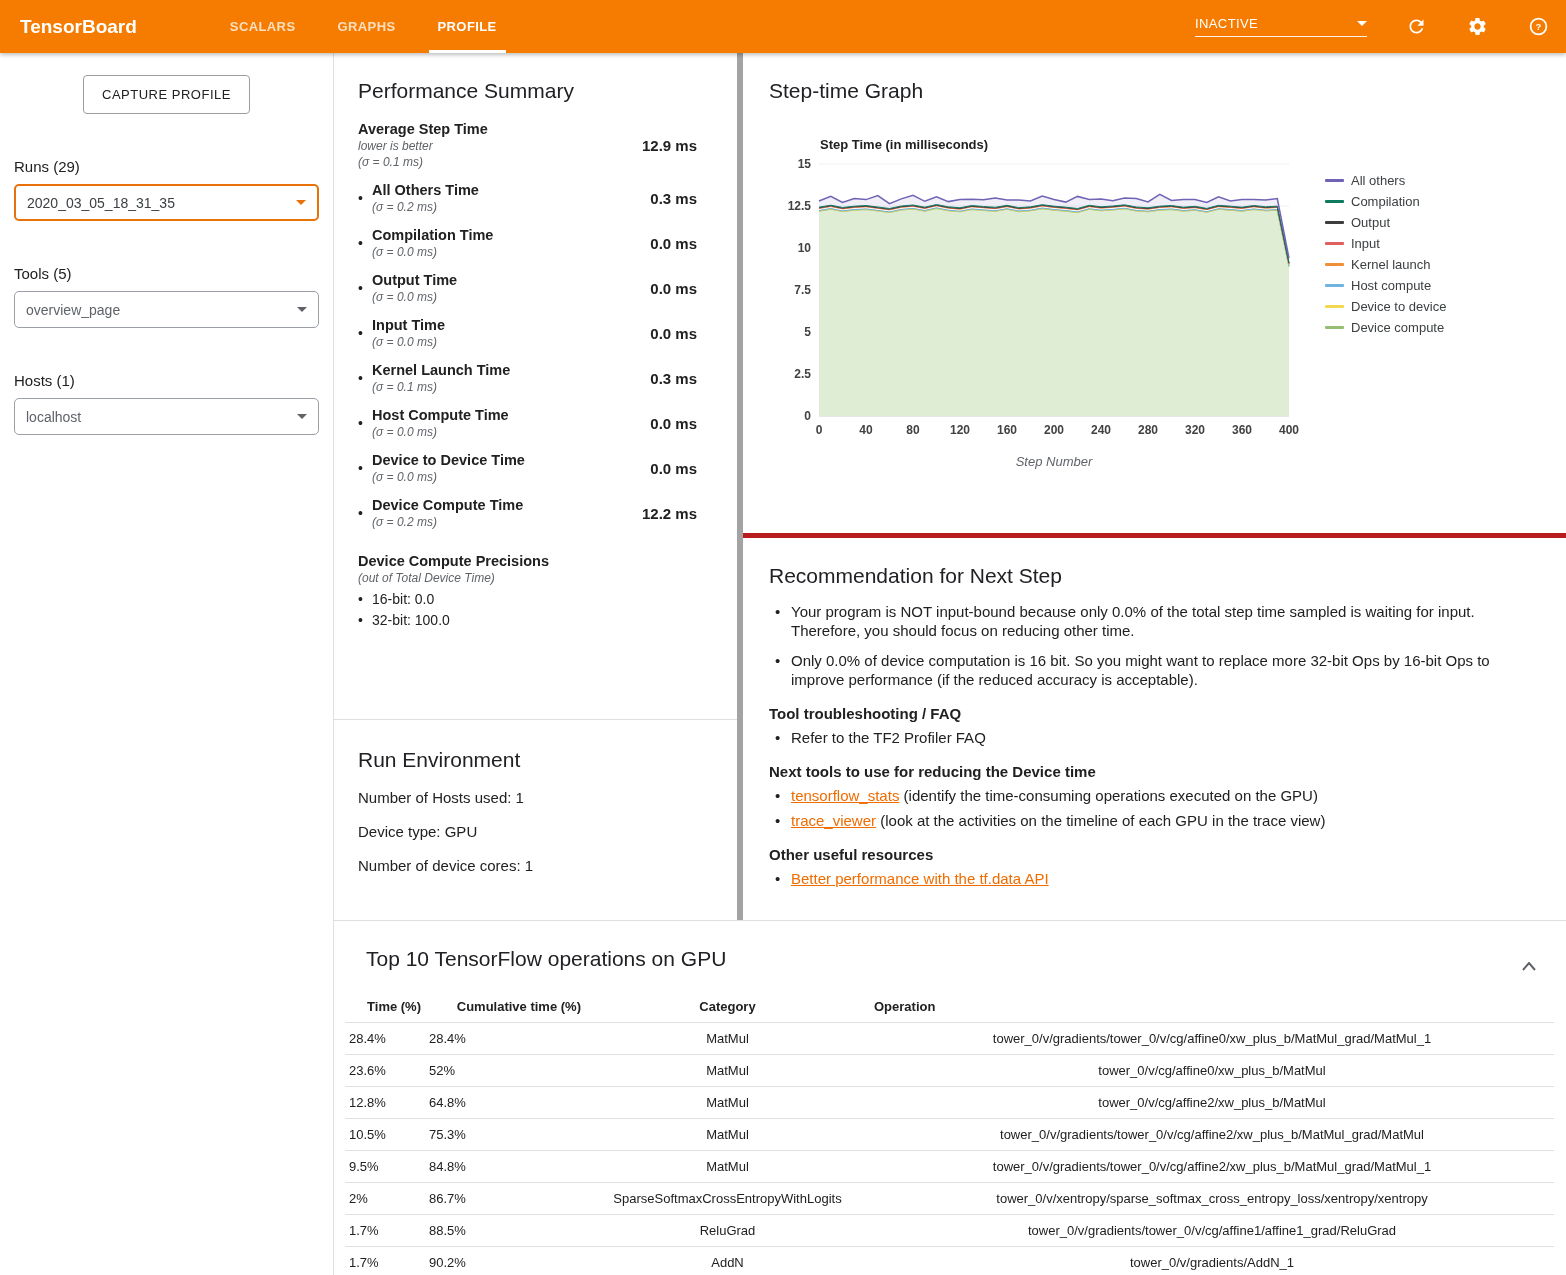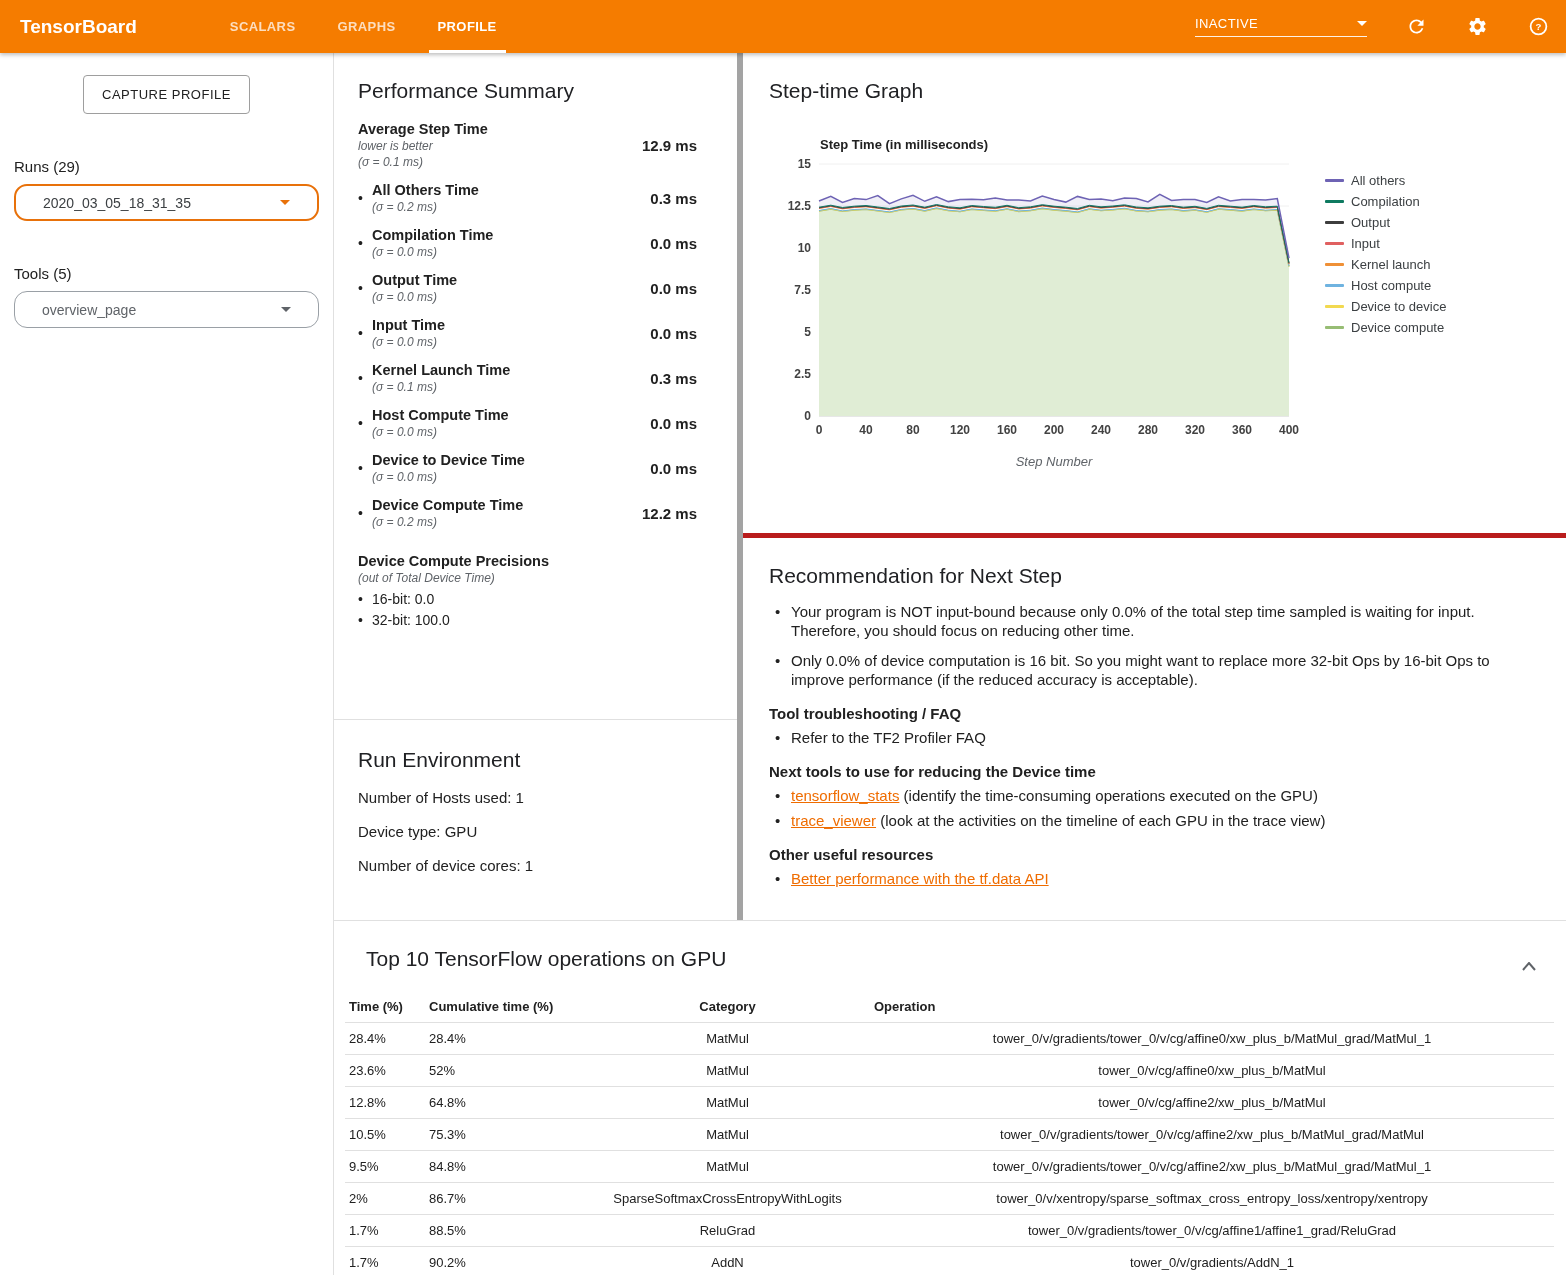--- a/index.html
+++ b/index.html
@@ -22,21 +22,21 @@
 
   
   .layout{display:flex;width:1566px}
   .sidebar{width:334px;min-height:1222px;border-right:1px solid #e0e0e0;padding-top:22px;flex:none}
   .main{flex:1;min-width:0}
 
   
   .capture-btn{display:block;margin:0 auto;padding:11px 18px;border:1px solid #9e9e9e;border-radius:4px;background:#fff;font-family:"Liberation Sans",sans-serif;font-size:13px;letter-spacing:.5px;color:#212121;cursor:pointer}
   .side-group{margin:44px 14px 0 14px}
   .side-label{font-size:15px;color:#212121;margin-bottom:9px}
-  .select{height:37px;border:1px solid #9aa0a6;border-radius:13px;display:flex;align-items:center;justify-content:space-between;padding:0 27px;font-size:14px;color:#5f6368;cursor:pointer;background:#fff}
+  .select{height:37px;border:1px solid #9aa0a6;border-radius:5px;display:flex;align-items:center;justify-content:space-between;padding:0 11px;font-size:14px;color:#5f6368;cursor:pointer;background:#fff}
   .select .caret{border-top-color:#5f6368}
   .select.highlight{border:2px solid #e8710a;color:#3c4043}
   .select.highlight .caret{border-top-color:#e8710a}
 
   
   .columns{display:flex;border-bottom:1px solid #e0e0e0}
   .col-left{width:409px;flex:none;border-right:6px solid #a3a3a3}
   .col-right{flex:1;min-width:0}
   .section-title{font-size:21px;font-weight:400;color:#202124}
 
@@ -81,21 +81,21 @@
   .link-list li{font-size:15px;line-height:19px;padding-left:22px;position:relative;margin-bottom:6px}
   .link-list li::before{content:"•";position:absolute;left:6px}
   .orange-link{color:#ef6c00;text-decoration:underline}
 
   
   .top-ops{height:367px;overflow:hidden;padding:26px 12px 0 11px;position:relative}
   .top-ops .section-title{margin-left:21px}
   .collapse-btn{position:absolute;top:34px;right:26px;background:none;border:none;cursor:pointer;padding:4px}
   table{border-collapse:collapse;width:100%;margin-top:20px;table-layout:fixed}
   th,td{font-size:13px;padding:8px 4px;border-bottom:1px solid #e0e0e0;overflow:hidden;white-space:nowrap;text-overflow:ellipsis}
-  th{font-weight:700;color:#212121;text-align:left}
+  th{font-weight:700;color:#212121;text-align:right}
   th.op-h{text-align:left}
   td.c{text-align:left}
   td.l,th.l{text-align:center}
 </style>
 </head>
 <body>
 
 <header>
   <div class="logo">TensorBoard</div>
   <nav>
@@ -140,20 +140,27 @@
     </div>
 
     <div class="side-group">
       <div class="side-label">Tools (5)</div>
       <div class="select">
         <span>overview_page</span>
         <span class="caret"></span>
       </div>
     </div>
 
+    <div class="side-group">
+      <div class="side-label">Hosts (1)</div>
+      <div class="select">
+        <span>localhost</span>
+        <span class="caret"></span>
+      </div>
+    </div>
   </aside>
 
   <main class="main">
     <div class="columns">
       <div class="col-left">
         <section class="perf">
           <h2 class="section-title">Performance Summary</h2>
 
           <div class="metric avg">
             <div class="m-text">

